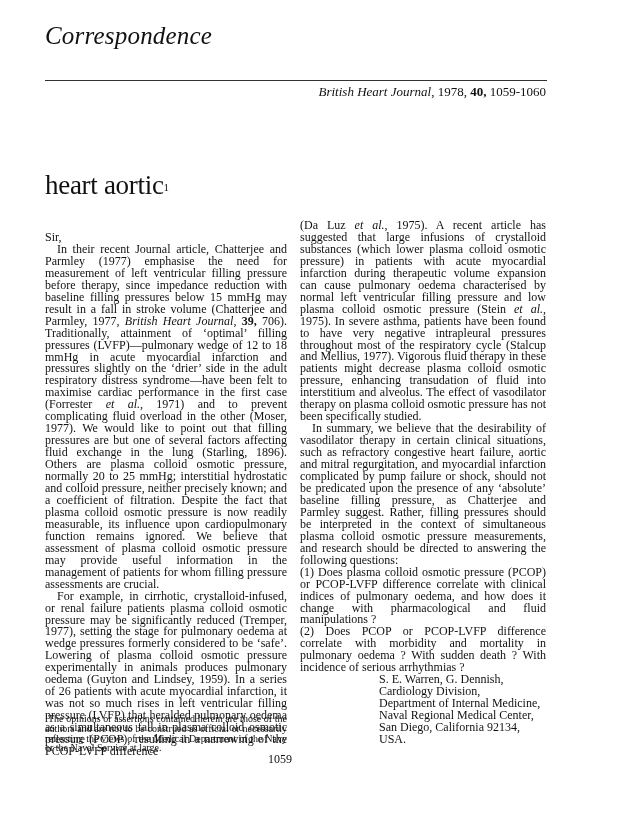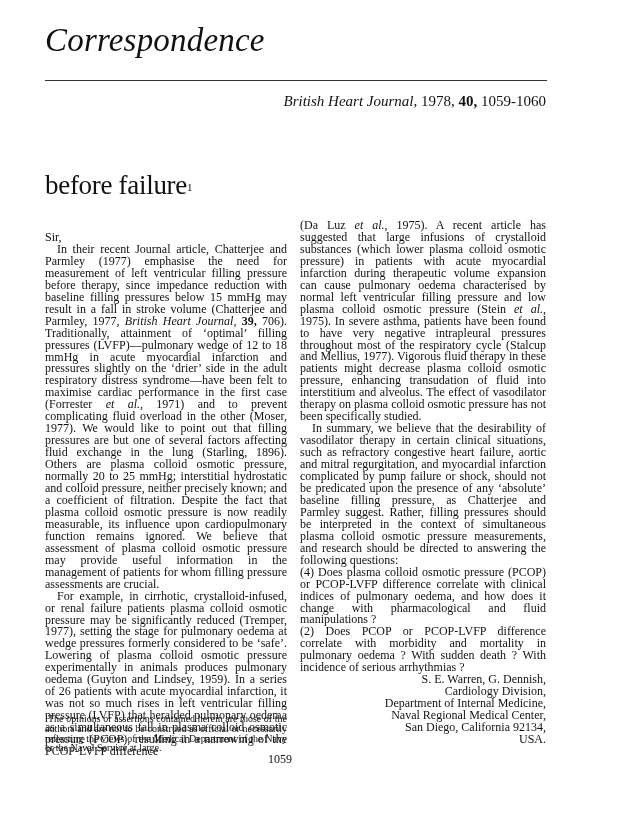--- a/index.html
+++ b/index.html
@@ -1,56 +1,56 @@
 <!DOCTYPE html>
 <html><head>
 <meta charset="utf-8">
 <style>
   html,body{margin:0;padding:0;background:#fff;}
   body{width:620px;height:837px;position:relative;overflow:hidden;color:#111;font-family:"Liberation Serif","DejaVu Serif",serif;}
-  .section{position:absolute;left:45px;top:22px;font-style:italic;font-size:33px;letter-spacing:0.2px;}
+  .section{position:absolute;left:45px;top:22px;font-style:italic;font-size:25px;letter-spacing:0.2px;}
   .rule{position:absolute;left:45px;top:80px;width:502px;height:1px;background:#333;}
-  .citation{position:absolute;right:74px;top:93px;font-size:15px;text-align:right;}
+  .citation{position:absolute;right:74px;top:84px;font-size:13px;text-align:right;}
   .citation i{font-style:italic;}
   .citation b{font-weight:bold;}
   .title{position:absolute;left:45px;top:137px;font-size:27px;line-height:32px;width:460px;letter-spacing:-0.3px;}
   .title sup{font-size:11px;vertical-align:top;position:relative;top:2px;}
   .col{position:absolute;font-size:12px;line-height:11.95px;text-align:justify;}
   .col p{margin:0;}
   .col .ind{text-indent:12px;}
   #col-left{left:45px;top:208px;width:242px;margin-top:24px;}
   #col-right{left:300px;top:220px;width:246px;}
-  .sig{margin-left:79px;text-align:right;}
+  .sig{margin-left:79px;text-align:left;}
   .sig div{white-space:nowrap;}
   .footnote{position:absolute;left:45px;top:714px;width:242px;font-size:10px;line-height:9.8px;text-align:justify;}
   .pagenum{position:absolute;left:268px;top:752px;font-size:12px;}
   i{font-style:italic;}
 </style>
 </head>
 <body>
 
 <div class="section">Correspondence</div>
 <div class="rule"></div>
 <div class="citation"><i>British Heart Journal</i>, <span>1978,</span> <b>40,</b> <span>1059-1060</span></div>
 
 <div class="title">
   <br>
-  <span>before failure</span><sup>1</sup>
+  <span>heart aortic</span><sup>1</sup>
 </div>
 
 <div class="col" id="col-left">
   <p>Sir,</p>
   <p class="ind"><span>In their recent Journal article, Chatterjee and Parmley (1977) emphasise the need for measurement of left ventricular filling pressure before therapy, since impedance reduction with baseline filling pressures below 15 mmHg may result in a fall in stroke volume (Chatterjee and Parmley, 1977, </span><i>British Heart Journal,</i><b> 39,</b><span> 706). Traditionally, attainment of ‘optimal’ filling pressures (LVFP)—pulmonary wedge of 12 to 18 mmHg in acute myocardial infarction and pressures slightly on the ‘drier’ side in the adult respiratory distress syndrome—have been felt to maximise cardiac performance in the first case (Forrester </span><i>et al.</i><span>, 1971) and to prevent complicating fluid overload in the other (Moser, 1977). We would like to point out that filling pressures are but one of several factors affecting fluid exchange in the lung (Starling, 1896). Others are plasma colloid osmotic pressure, normally 20 to 25 mmHg; interstitial hydrostatic and colloid pressure, neither precisely known; and a coefficient of filtration. Despite the fact that plasma colloid osmotic pressure is now readily measurable, its influence upon cardiopulmonary function remains ignored. We believe that assessment of plasma colloid osmotic pressure may provide useful information in the management of patients for whom filling pressure assessments are crucial.</span></p>
   <p class="ind">For example, in cirrhotic, crystalloid-infused, or renal failure patients plasma colloid osmotic pressure may be significantly reduced (Tremper, 1977), setting the stage for pulmonary oedema at wedge pressures formerly considered to be ‘safe’. Lowering of plasma colloid osmotic pressure experimentally in animals produces pulmonary oedema (Guyton and Lindsey, 1959). In a series of 26 patients with acute myocardial infarction, it was not so much rises in left ventricular filling pressure (LVFP) that heralded pulmonary oedema as a simultaneous fall in plasma colloid osmotic pressure (PCOP), resulting in a narrowing of the PCOP-LVFP difference</p>
 </div>
 
 <div class="col" id="col-right">
   <p><span>(Da Luz </span><i>et al.</i><span>, 1975). A recent article has suggested that large infusions of crystalloid substances (which lower plasma colloid osmotic pressure) in patients with acute myocardial infarction during therapeutic volume expansion can cause pulmonary oedema characterised by normal left ventricular filling pressure and low plasma colloid osmotic pressure (Stein </span><i>et al.</i><span>, 1975). In severe asthma, patients have been found to have very negative intrapleural pressures throughout most of the respiratory cycle (Stalcup and Mellius, 1977). Vigorous fluid therapy in these patients might decrease plasma colloid osmotic pressure, enhancing transudation of fluid into interstitium and alveolus. The effect of vasodilator therapy on plasma colloid osmotic pressure has not been specifically studied.</span></p>
   <p class="ind">In summary, we believe that the desirability of vasodilator therapy in certain clinical situations, such as refractory congestive heart failure, aortic and mitral regurgitation, and myocardial infarction complicated by pump failure or shock, should not be predicated upon the presence of any ‘absolute’ baseline filling pressure, as Chatterjee and Parmley suggest. Rather, filling pressures should be interpreted in the context of simultaneous plasma colloid osmotic pressure measurements, and research should be directed to answering the following questions:</p>
-  <p>(4) Does plasma colloid osmotic pressure (PCOP) or PCOP-LVFP difference correlate with clinical indices of pulmonary oedema, and how does it change with pharmacological and fluid manipulations ?</p>
+  <p>(1) Does plasma colloid osmotic pressure (PCOP) or PCOP-LVFP difference correlate with clinical indices of pulmonary oedema, and how does it change with pharmacological and fluid manipulations ?</p>
   <p>(2) Does PCOP or PCOP-LVFP difference correlate with morbidity and mortality in pulmonary oedema ? With sudden death ? With incidence of serious arrhythmias ?</p>
   <div class="sig">
     <div>S. E. Warren, G. Dennish,</div>
     <div>Cardiology Division,</div>
     <div>Department of Internal Medicine,</div>
     <div>Naval Regional Medical Center,</div>
     <div>San Diego, California 92134,</div>
     <div>USA.</div>
   </div>
 </div>

